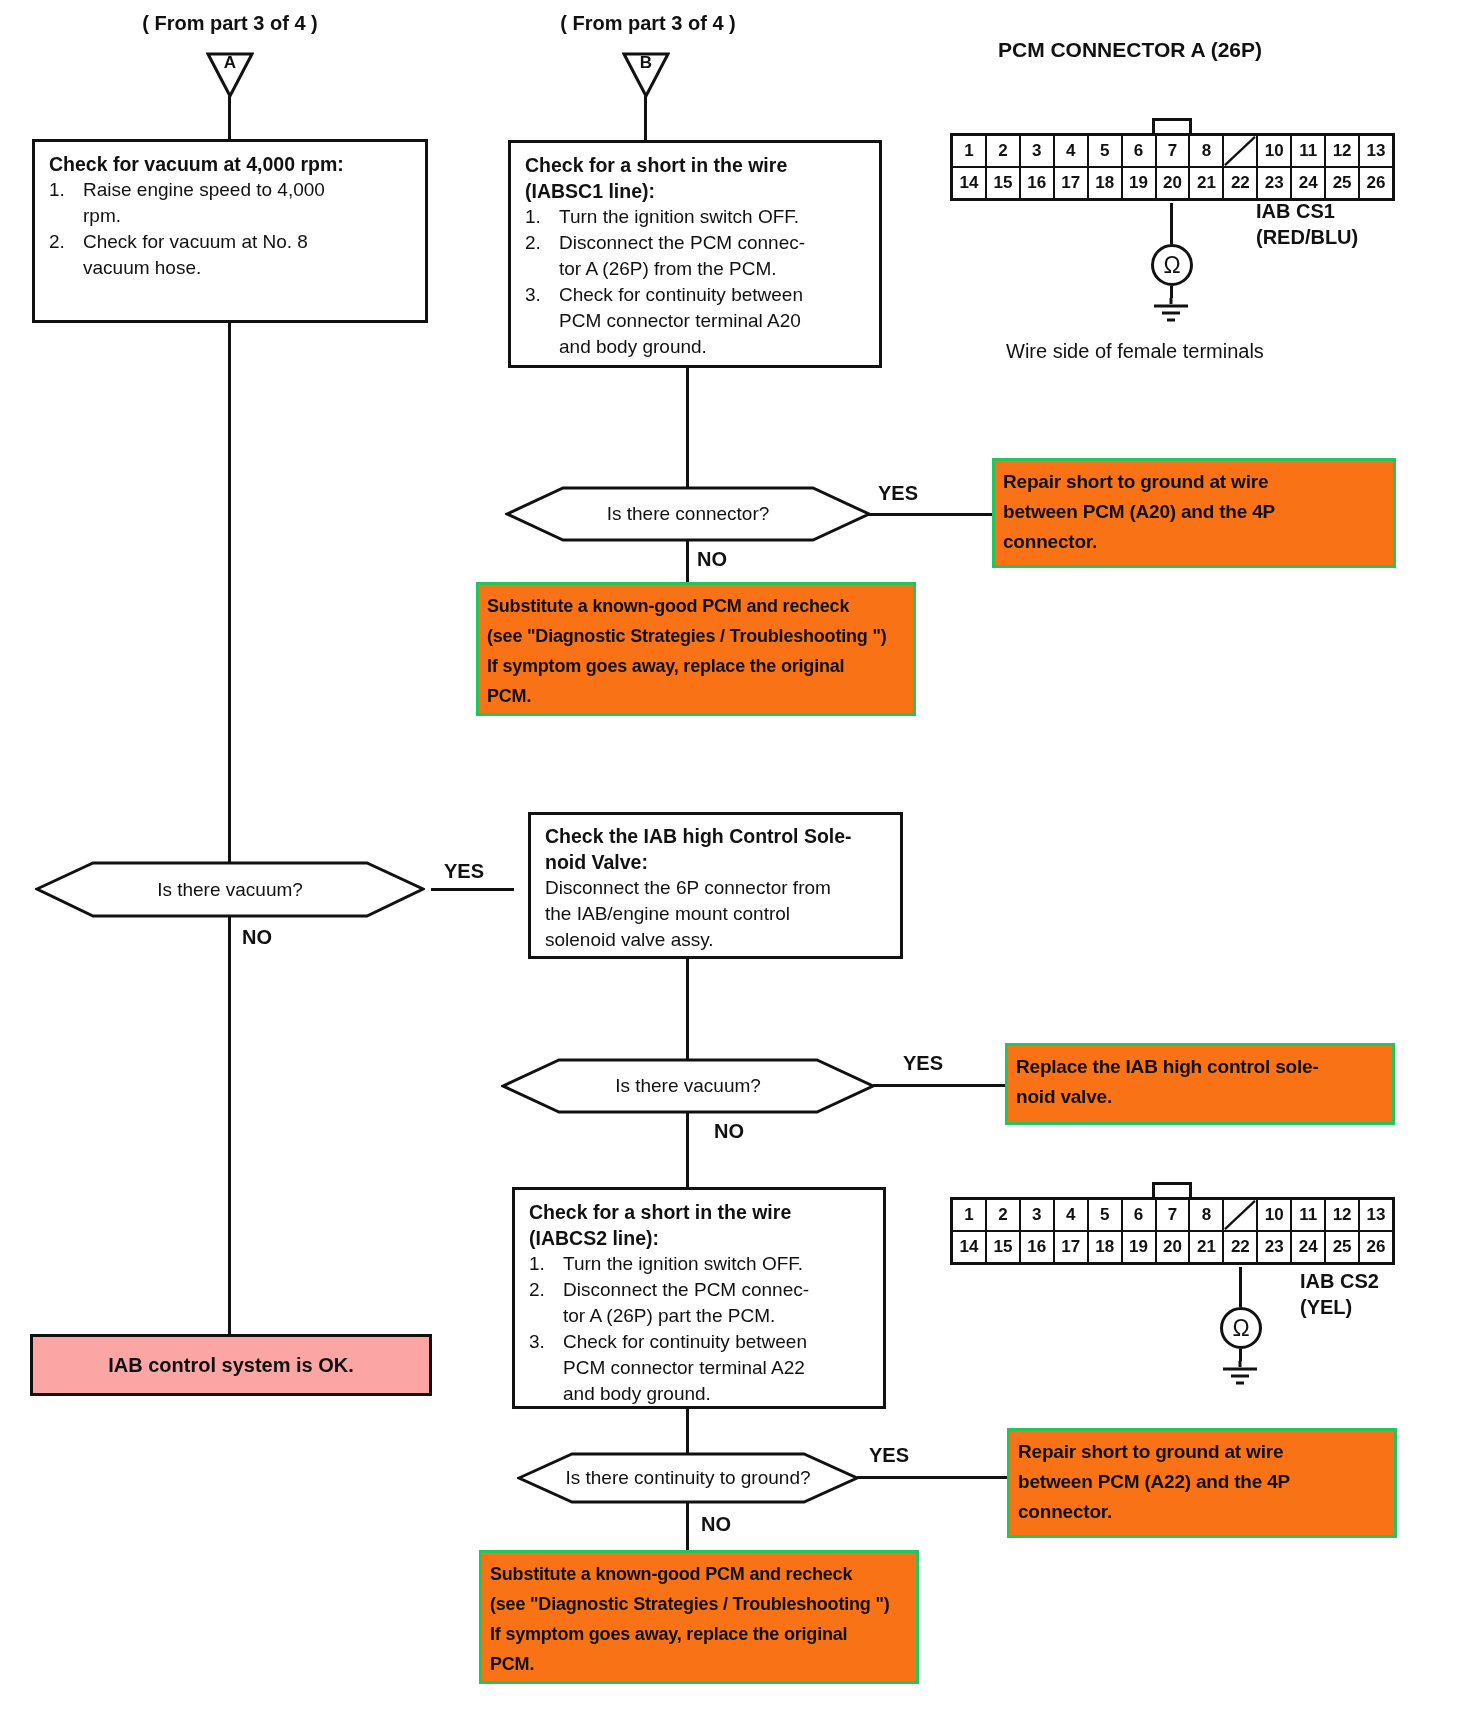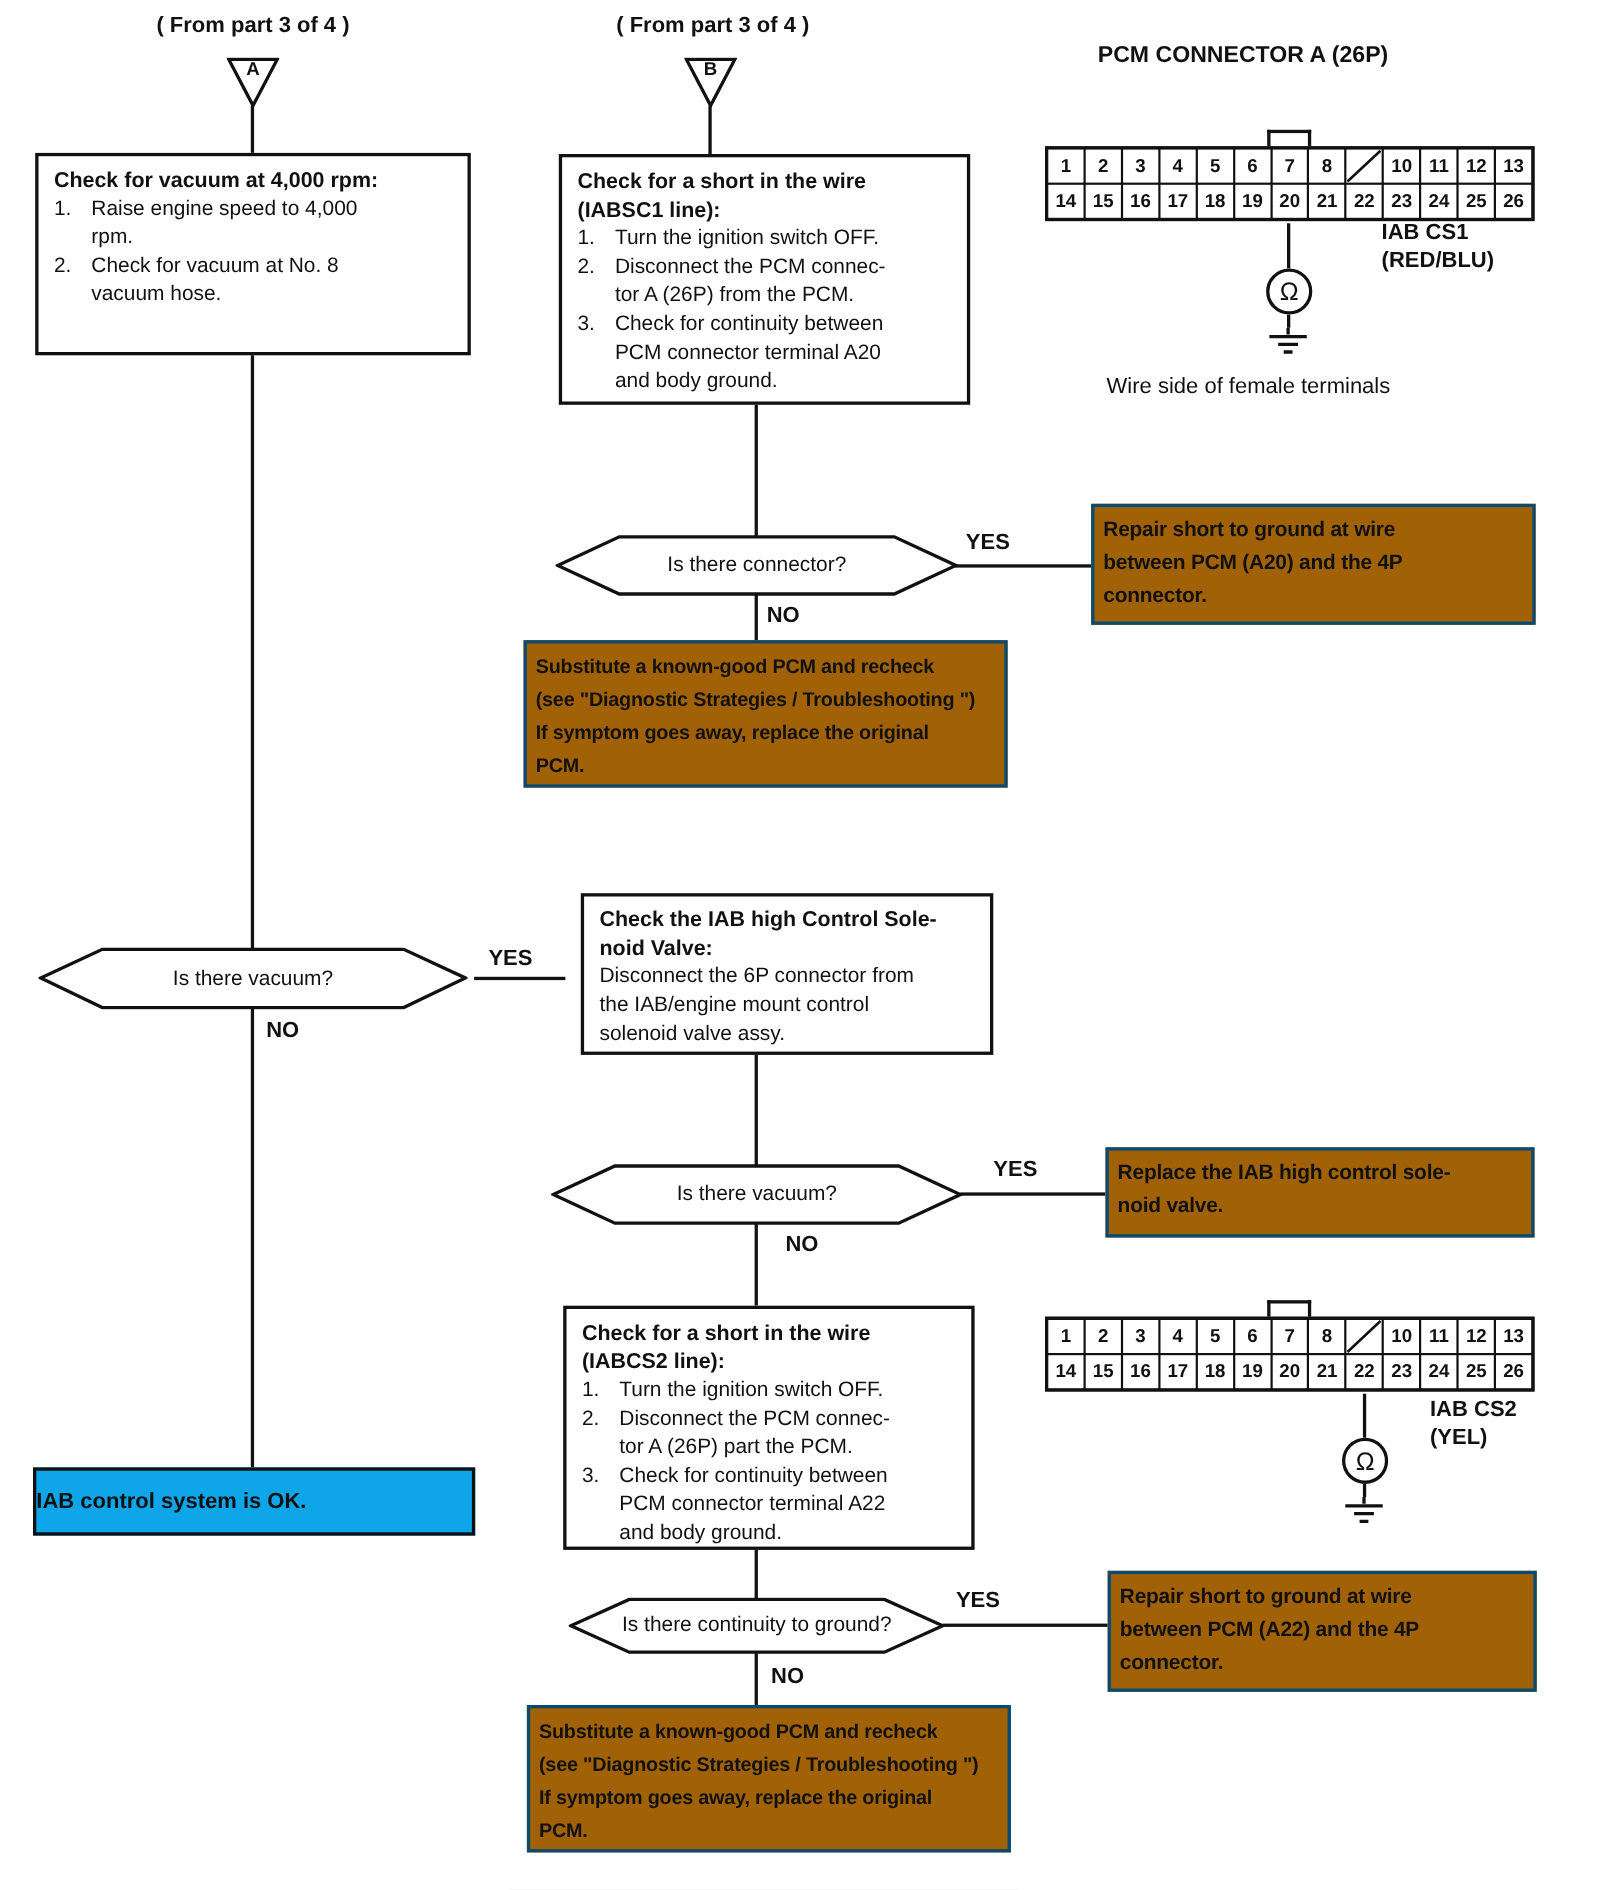--- a/index.html
+++ b/index.html
@@ -13,26 +13,26 @@
   .tri svg{position:absolute;left:0;top:0;}
   .tri polygon{fill:#fff;stroke:#111;stroke-width:3;}
   .tri-letter{position:absolute;top:1px;left:0;width:100%;text-align:center;font-weight:700;font-size:17px;}
   .fbox{position:absolute;border:3px solid #111;background:#fff;box-sizing:border-box;
         padding:9px 6px 4px 14px;font-size:19px;line-height:26px;}
   .btitle{font-weight:700;font-size:19.5px;white-space:nowrap;}
   .step{display:flex;}
   .snum{width:34px;flex:none;}
   .slines{flex:1;}
   .sl{display:block;white-space:nowrap;}
-  .pbox{position:absolute;border:3px solid #0c4a6e;background:#a16207;box-sizing:border-box;
+  .pbox{position:absolute;border:3px solid #22c55e;background:#f97316;box-sizing:border-box;
         padding:6px 8px;font-weight:700;font-size:19px;line-height:30px;}
   .pbox .sl{letter-spacing:-0.2px;}
   .pbox.tight{font-size:18px;}
-  .okbox{position:absolute;border:3px solid #111;background:#0ea5e9;box-sizing:border-box;
-        display:flex;align-items:center;font-weight:700;font-size:20px;}
+  .okbox{position:absolute;border:3px solid #111;background:#fca5a5;box-sizing:border-box;
+        display:flex;align-items:center;justify-content:center;font-weight:700;font-size:20px;}
   .hex{position:absolute;}
   .hex svg{position:absolute;left:0;top:0;width:100%;height:100%;}
   .hex polygon{fill:#fff;stroke:#111;stroke-width:3;}
   .hex-label{position:absolute;left:0;top:0;width:100%;height:100%;
         display:flex;align-items:center;justify-content:center;font-size:19px;}
   .yn{position:absolute;font-weight:700;font-size:20px;}
   .conn-header{position:absolute;font-weight:700;font-size:21px;text-align:center;}
   .connector{position:absolute;width:445px;border:3px solid #111;background:#111;
         display:grid;grid-template-columns:repeat(13,1fr);grid-auto-rows:30px;gap:2px;box-sizing:border-box;}
   .pin-cell{background:#fff;text-align:center;font-weight:700;font-size:17px;line-height:30px;overflow:hidden;}

